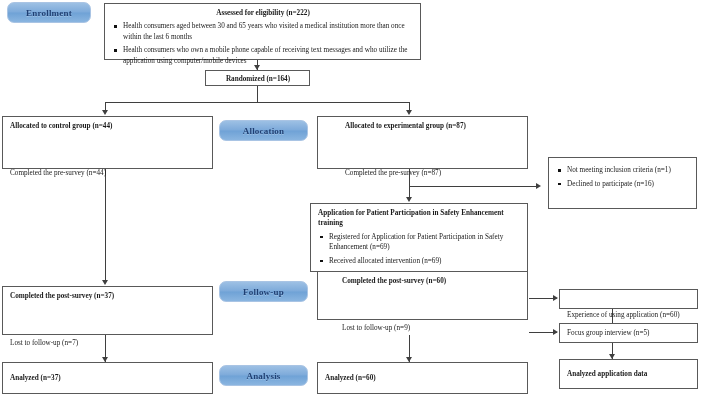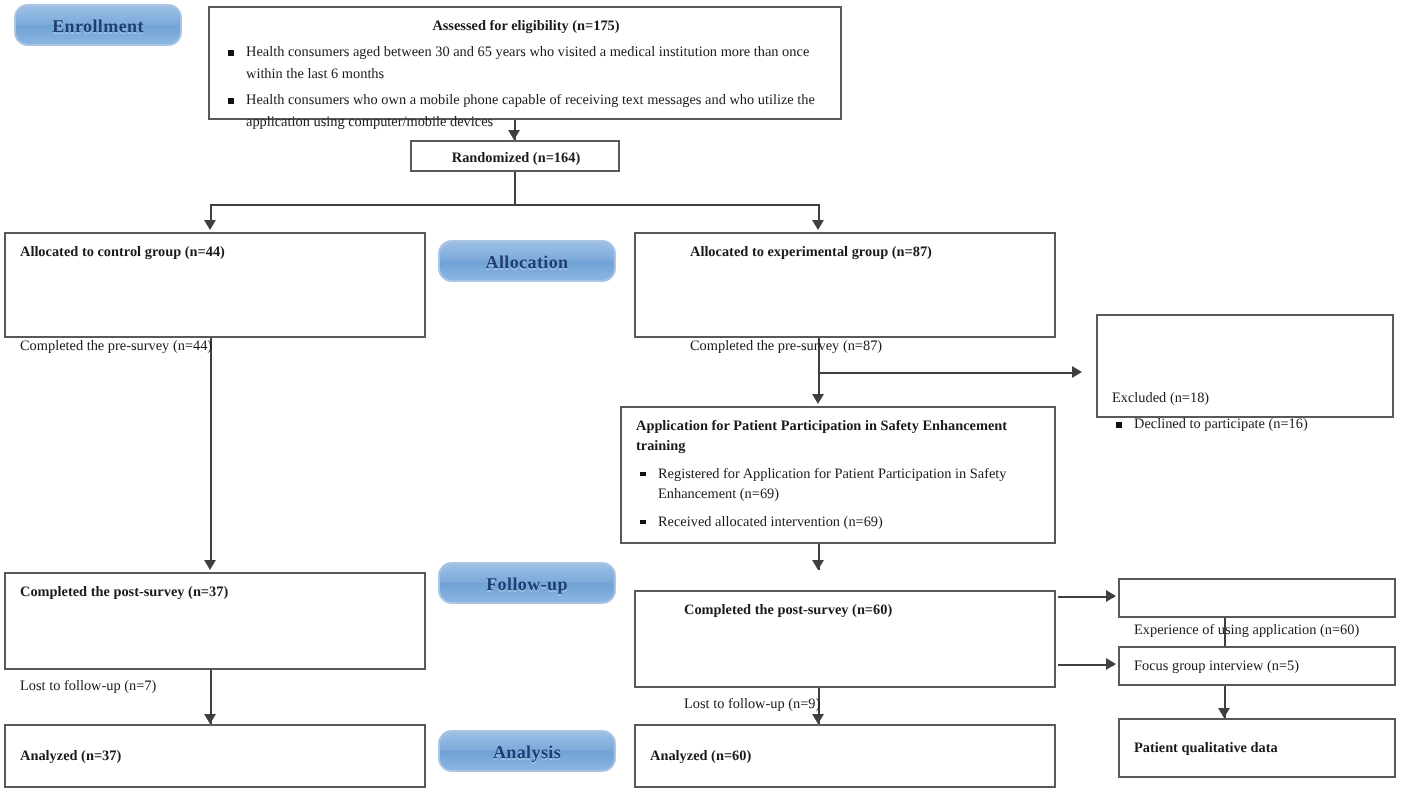--- a/index.html
+++ b/index.html
@@ -154,21 +154,21 @@
   <div class="ln-v" style="left:612px; top:343px; height:16px;"></div>
   <div class="arrow-d" style="left:609px; top:354px;"></div>
 
   <div class="ln-v" style="left:105px; top:335px; height:27px;"></div>
   <div class="arrow-d" style="left:102px; top:357px;"></div>
 
   <div class="ln-v" style="left:409px; top:335px; height:27px;"></div>
   <div class="arrow-d" style="left:406px; top:357px;"></div>
 
   <div class="box" style="left:104px; top:3px; width:317px; height:57px;">
-    <span class="hd ctr">Assessed for eligibility (n=175)</span>
+    <span class="hd ctr">Assessed for eligibility (n=222)</span>
     <ul class="bl">
       <li>Health consumers aged between 30 and 65 years who visited a medical institution more than once within the last 6 months</li>
       <li>Health consumers who own a mobile phone capable of receiving text messages and who utilize the application using computer/mobile devices</li>
     </ul>
   </div>
 
   <div class="box" style="left:205px; top:70px; width:105px; height:16px; padding-top:3px;">
     <span class="hd ctr">Randomized (n=164)</span>
   </div>
 
@@ -178,41 +178,41 @@
     <span class="ln">Completed the pre-survey (n=44)</span>
   </div>
 
   <div class="box" style="left:317px; top:116px; width:211px; height:53px;padding-left:27px;">
     <span class="hd">Allocated to experimental group (n=87)</span>
     <span class="sp"></span>
     <span class="ln">Completed the pre-survey (n=87)</span>
   </div>
 
   <div class="box" style="left:548px; top:157px; width:149px; height:52px;">
-    <span class="ln">Excluded (n=18)</span>
     <ul class="bl">
+      <li>Not meeting inclusion criteria (n=1)</li>
       <li>Declined to participate (n=16)</li>
     </ul>
   </div>
 
   <div class="box" style="left:310px; top:203px; width:218px; height:69px;">
     <span class="hd">Application for Patient Participation in Safety Enhancement training</span>
     <ul class="bl">
       <li>Registered for Application for Patient Participation in Safety Enhancement (n=69)</li>
       <li>Received allocated intervention (n=69)</li>
     </ul>
   </div>
 
   <div class="box" style="left:2px; top:286px; width:211px; height:49px;">
     <span class="hd">Completed the post-survey (n=37)</span>
     <span class="sp"></span>
     <span class="ln">Lost to follow-up (n=7)</span>
   </div>
 
-  <div class="box" style="left:317px; top:295px; width:211px; height:49px;padding-left:24px;">
+  <div class="box" style="left:317px; top:271px; width:211px; height:49px;padding-left:24px;">
     <span class="hd">Completed the post-survey (n=60)</span>
     <span class="sp"></span>
     <span class="ln">Lost to follow-up (n=9)</span>
   </div>
 
   <div class="box" style="left:559px; top:289px; width:139px; height:20px; display:flex; align-items:center;">
     <span class="ln">Experience of using application (n=60)</span>
   </div>
 
   <div class="box" style="left:559px; top:323px; width:139px; height:20px; display:flex; align-items:flex-end;">
@@ -221,16 +221,16 @@
 
   <div class="box" style="left:2px; top:362px; width:211px; height:32px; display:flex; align-items:center;">
     <span class="hd">Analyzed (n=37)</span>
   </div>
 
   <div class="box" style="left:317px; top:362px; width:211px; height:32px; display:flex; align-items:center;">
     <span class="hd">Analyzed (n=60)</span>
   </div>
 
   <div class="box" style="left:559px; top:359px; width:139px; height:30px; display:flex; align-items:center;">
-    <span class="hd">Patient qualitative data</span>
+    <span class="hd">Analyzed application data</span>
   </div>
 
 </div>
 
 </body></html>

